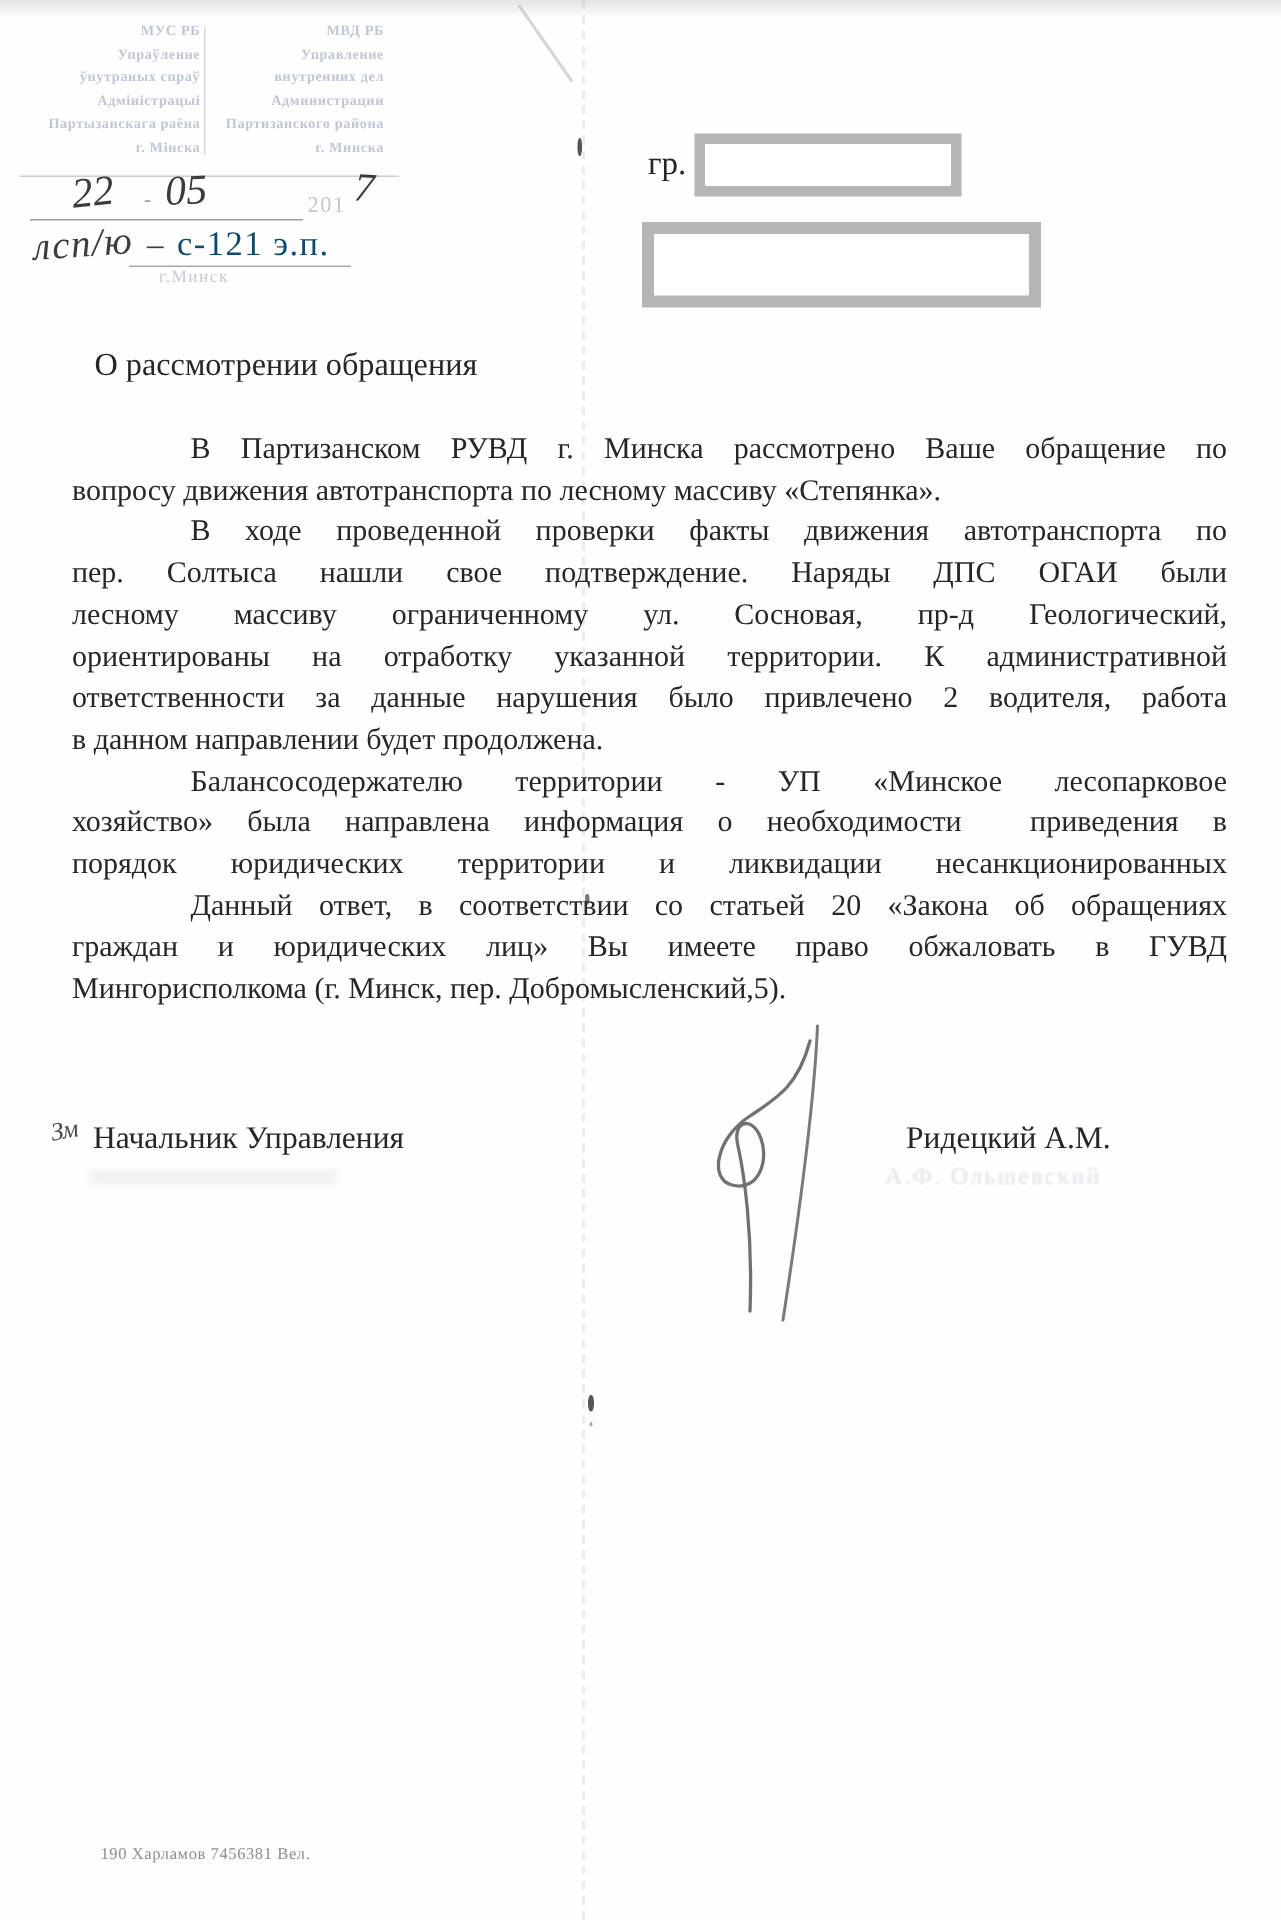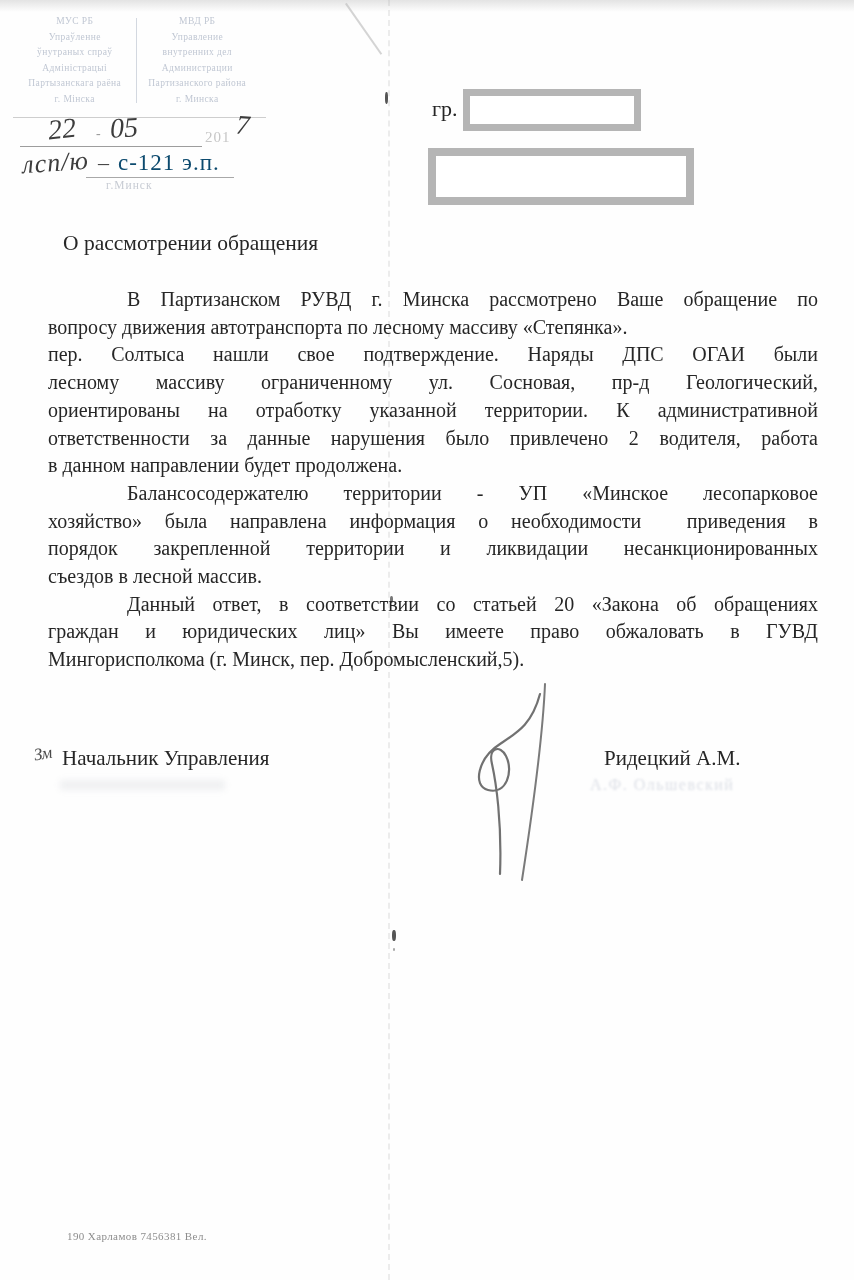--- a/index.html
+++ b/index.html
@@ -21,22 +21,22 @@
     border-left:2px dashed #aeaeae;opacity:.22;}
   .speck{position:absolute;background:#555;border-radius:45%;}
   .speck-a{left:385px;top:92px;width:3px;height:12px;}
   .speck-b{left:390px;top:596px;width:3px;height:7px;opacity:.8;}
   .speck-c{left:392px;top:930px;width:4px;height:11px;}
   .speck-d{left:393px;top:948px;width:2px;height:3px;opacity:.5;}
 
   
   .stamps{position:absolute;left:16px;top:14px;width:240px;display:flex;
     color:#c0c7d3;filter:blur(.5px);}
-  .stamp-col{width:118px;text-align:center;font-size:9.5px;line-height:15.5px;
-    letter-spacing:.4px;}
+  .stamp-col{width:118px;text-align:right;font-size:9.5px;line-height:15.5px;
+    letter-spacing:.4px;font-weight:bold;}
   .stamp-divider{width:1px;background:#d3d8e0;margin:4px 2px;}
 
   
   .hw{font-style:italic;color:#3c3c3c;}
   .reg-topline{position:absolute;left:13px;top:117px;width:253px;height:1px;background:#b9b9b9;opacity:.7;}
   .reg-day{position:absolute;left:48px;top:113px;font-size:28px;transform:rotate(-6deg);}
   .reg-dot{position:absolute;left:96px;top:126px;font-size:14px;color:#9b9b9b;}
   .reg-month{position:absolute;left:110px;top:112px;font-size:28px;transform:rotate(-3deg);}
   .reg-underline1{position:absolute;left:20px;top:146px;width:182px;height:1px;background:#9d9d9d;}
   .reg-year-printed{position:absolute;left:205px;top:129px;font-size:15px;color:#c6c6c6;letter-spacing:1px;}
@@ -123,29 +123,29 @@
 
   <div class="addressee-label">гр.</div>
   <div class="redact redact-1"></div>
   <div class="redact redact-2"></div>
 
   <div class="doc-title">О рассмотрении обращения</div>
 
   <div class="body-block">
     <div class="bl j ind">В Партизанском РУВД г. Минска рассмотрено Ваше обращение по</div>
     <div class="bl l">вопросу движения автотранспорта по лесному массиву «Степянка».</div>
+    <div class="bl j ind">В ходе проведенной проверки факты движения автотранспорта по</div>
     <div class="bl j">пер. Солтыса нашли свое подтверждение. Наряды ДПС ОГАИ были</div>
     <div class="bl j">лесному массиву ограниченному ул. Сосновая, пр-д Геологический,</div>
     <div class="bl j">ориентированы на отработку указанной территории. К административной</div>
     <div class="bl j">ответственности за данные нарушения было привлечено 2 водителя, работа</div>
     <div class="bl l">в данном направлении будет продолжена.</div>
     <div class="bl j ind">Балансосодержателю территории - УП «Минское лесопарковое</div>
     <div class="bl j">хозяйство» была направлена информация о необходимости  приведения в</div>
-    <div class="bl j">порядок закрепленной территории и ликвидации несанкционированных</div>
-    <div class="bl l">съездов в лесной массив.</div>
+    <div class="bl j">порядок юридических территории и ликвидации несанкционированных</div>
     <div class="bl j ind">Данный ответ, в соответствии со статьей 20 «Закона об обращениях</div>
     <div class="bl j">граждан и юридических лиц» Вы имеете право обжаловать в ГУВД</div>
     <div class="bl l">Мингорисполкома (г. Минск, пер. Добромысленский,5).</div>
   </div>
 
   <div class="sign-prefix">Зм</div>
   <div class="sign-position">Начальник Управления</div>
   <div class="ghost-smudge"></div>
   <svg class="signature-svg" width="130" height="205" viewBox="0 0 130 205">
     <path d="M92 12 C84 42 70 50 52 62 C30 76 24 104 40 108 C58 113 66 90 58 74 C52 62 40 66 44 82 C48 100 54 140 52 192" fill="none" stroke="#4e4e4e" stroke-width="2.2" stroke-linecap="round" opacity="0.8"></path>

